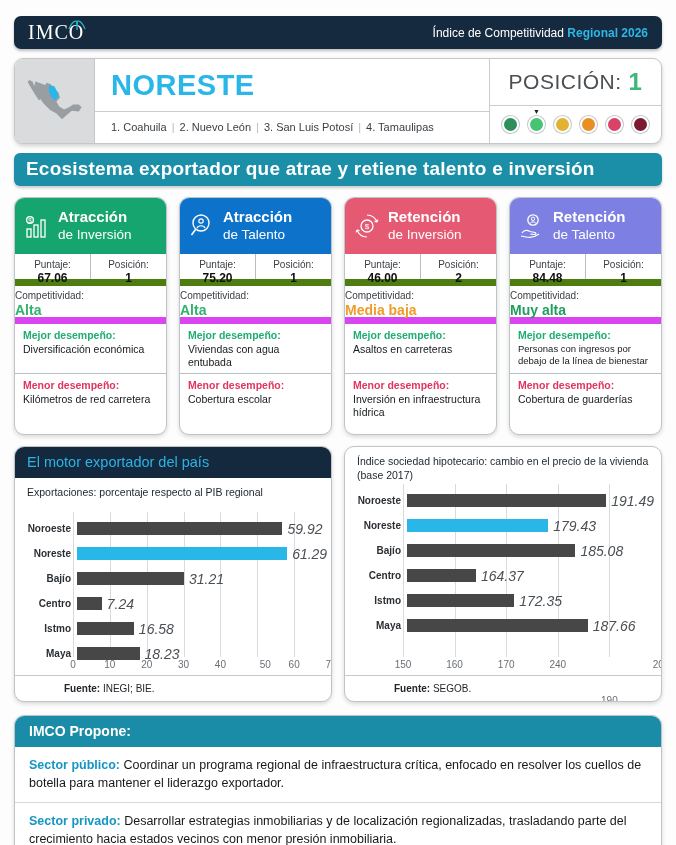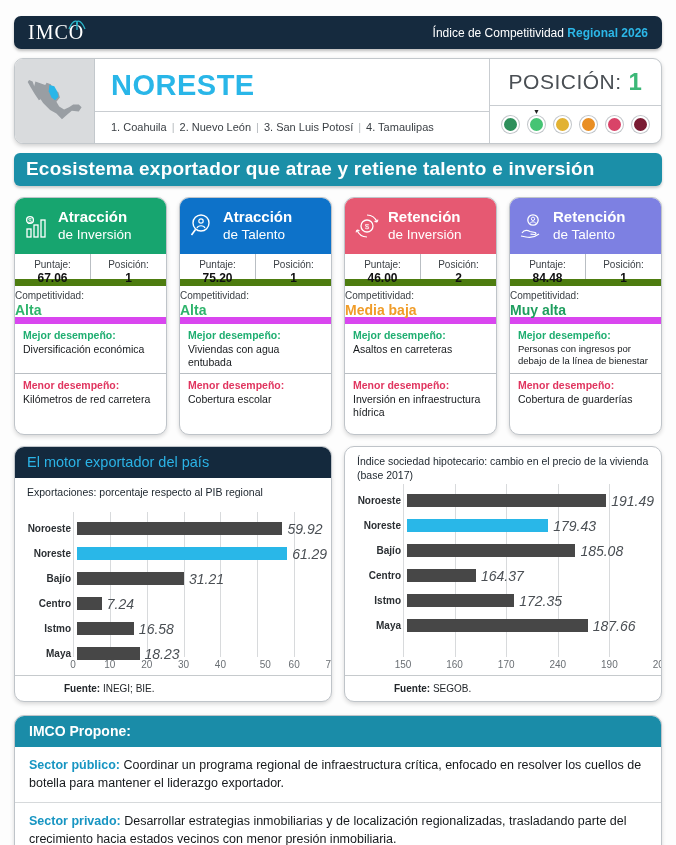--- a/index.html
+++ b/index.html
@@ -436,21 +436,21 @@
                 <div class="cbar" style="width: 75.32%; background: rgb(71, 71, 71);"></div>
                 <span class="cval">187.66</span>
               </div>
             </div>
           </div>
         <div class="cticks">
             <span class="ctick" style="left: 0%;">150</span>
             <span class="ctick" style="left: 20%;">160</span>
             <span class="ctick" style="left: 40%;">170</span>
             <span class="ctick" style="left: 60%;">240</span>
-            <span class="ctick" style="left: 80%;">190</span>
+            <span class="ctick" style="left: 80%; margin-top: 36px;">190</span>
             <span class="ctick" style="left: 100%;">200</span>
           </div>
       </div>
       <div class="chart-src">
         <b>Fuente:</b>
         <span>SEGOB.</span>
       </div>
     </div>
   </div>
 

